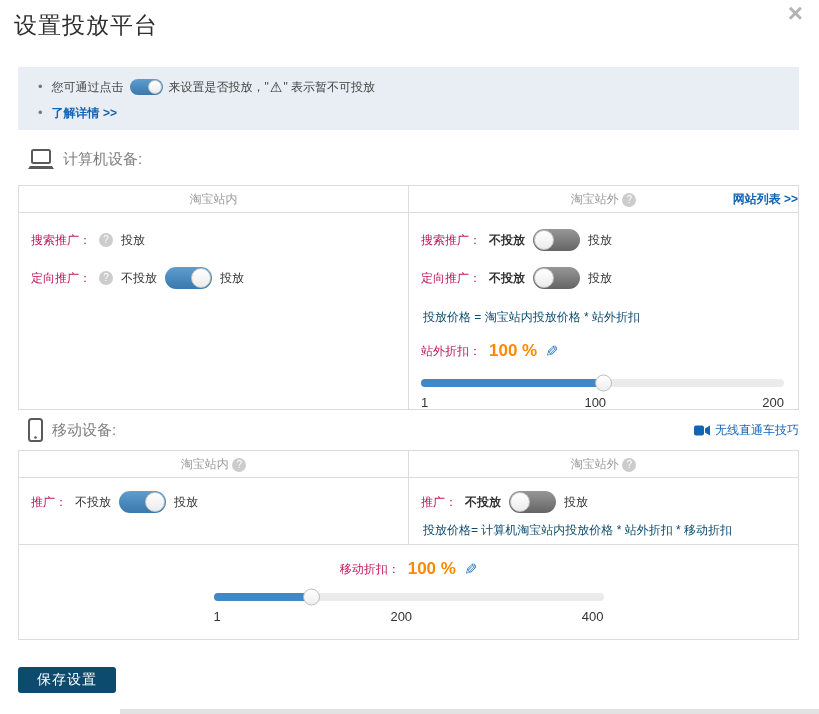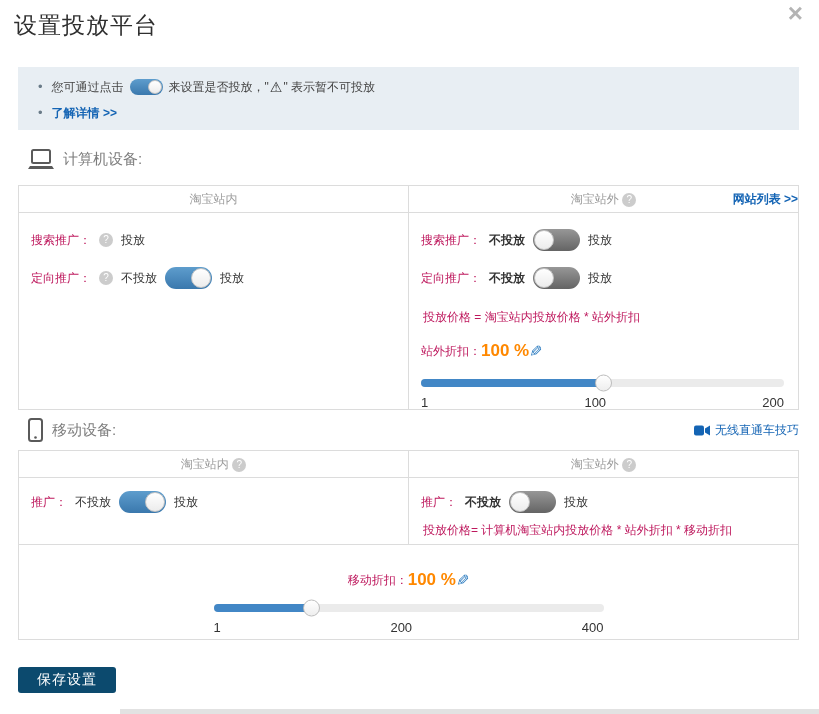--- a/index.html
+++ b/index.html
@@ -46,35 +46,35 @@
   .tbl-body .cell { flex:1; }
   .tbl-body .cell + .cell { border-left:1px solid #dcdcdc; }
   .cell-pad { padding:16px 14px 0 12px; }
 
   .help { display:inline-block; width:14px; height:14px; border-radius:50%; background:#ccc; color:#fff;
     font-size:10px; line-height:14px; text-align:center; cursor:pointer; flex:none; }
 
   .ctl-row { display:flex; align-items:center; gap:8px; height:22px; margin-bottom:16px; color:#333; }
   .row-label { color:#be185d; }
   .strong { font-weight:bold; }
-  .formula { color:#be185d; line-height:16px; margin:20px 0 0 2px; }
-  .disc-line { display:flex; align-items:center; height:24px; margin-top:14px; }
+  .formula { color:#0c4a6e; line-height:16px; margin:20px 0 0 2px; }
+  .disc-line { display:flex; align-items:center; gap:8px; height:24px; margin-top:14px; }
   .disc-val { color:#ff8800; font-size:17px; font-weight:bold; }
   .edit-icon { color:#2b7bc0; font-size:16px; display:inline-block; transform:scaleX(-1); cursor:pointer; }
 
   
   .slider { margin-top:16px; }
   .track { position:relative; height:8px; background:#ebebeb; border-radius:4px; cursor:pointer; }
   .fill { position:relative; height:8px; background:#4287c6; border-radius:4px 0 0 4px; }
   .sknob { position:absolute; right:-9px; top:50%; transform:translateY(-50%); width:17px; height:17px;
     border-radius:50%; background:linear-gradient(#fff,#eee); border:1px solid #bdbdbd; cursor:pointer; }
   .slabels { display:flex; justify-content:space-between; margin-top:8px; font-size:13px; color:#333; }
 
   
-  .tbl-foot { border-top:1px solid #dcdcdc; height:94px; padding-top:11px; }
+  .tbl-foot { border-top:1px solid #dcdcdc; height:94px; padding-top:0; }
   .tbl-foot .disc-line { justify-content:center; margin-top:12px; }
   .tbl-foot .slider { width:390px; margin:12px auto 0; }
 
   
   .save-btn { left:18px; top:667px; width:98px; height:26px; background:#0c4a6e; border:none; border-radius:3px;
     color:#fff; font-size:14px; cursor:pointer; font-family:inherit; letter-spacing:1px; }
   .page-edge { left:120px; right:0; bottom:0; height:5px; background:#e2e2e2; }
 </style>
 </head>
 <body>

